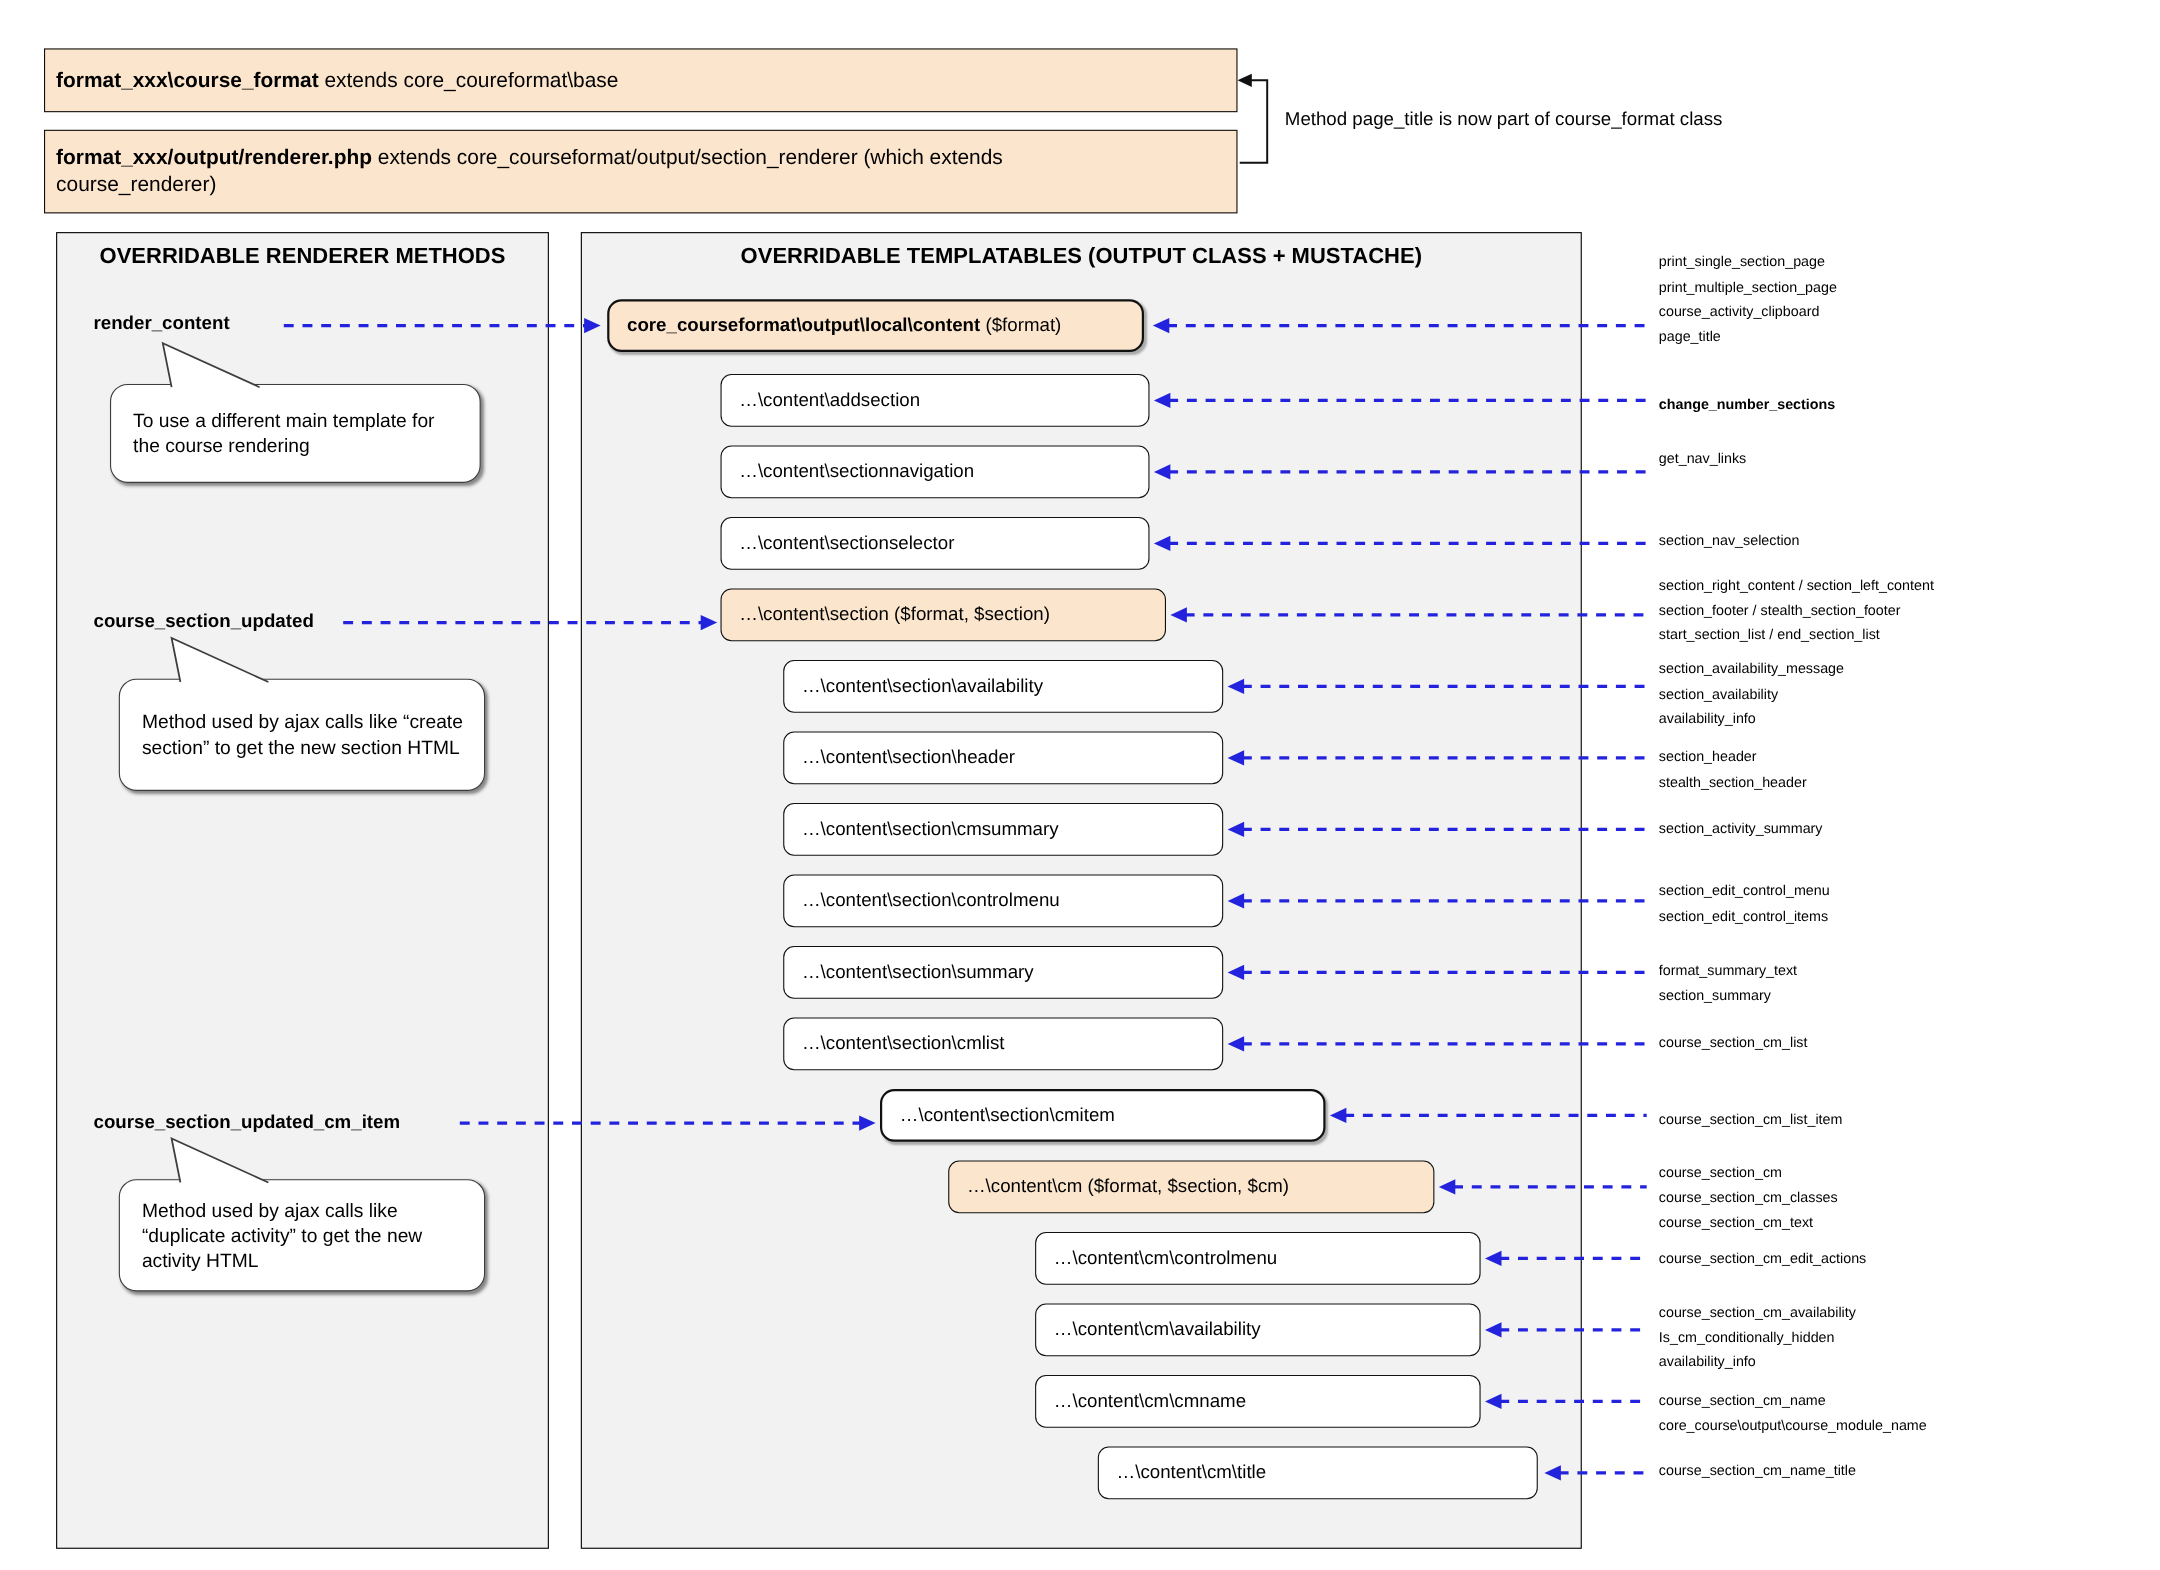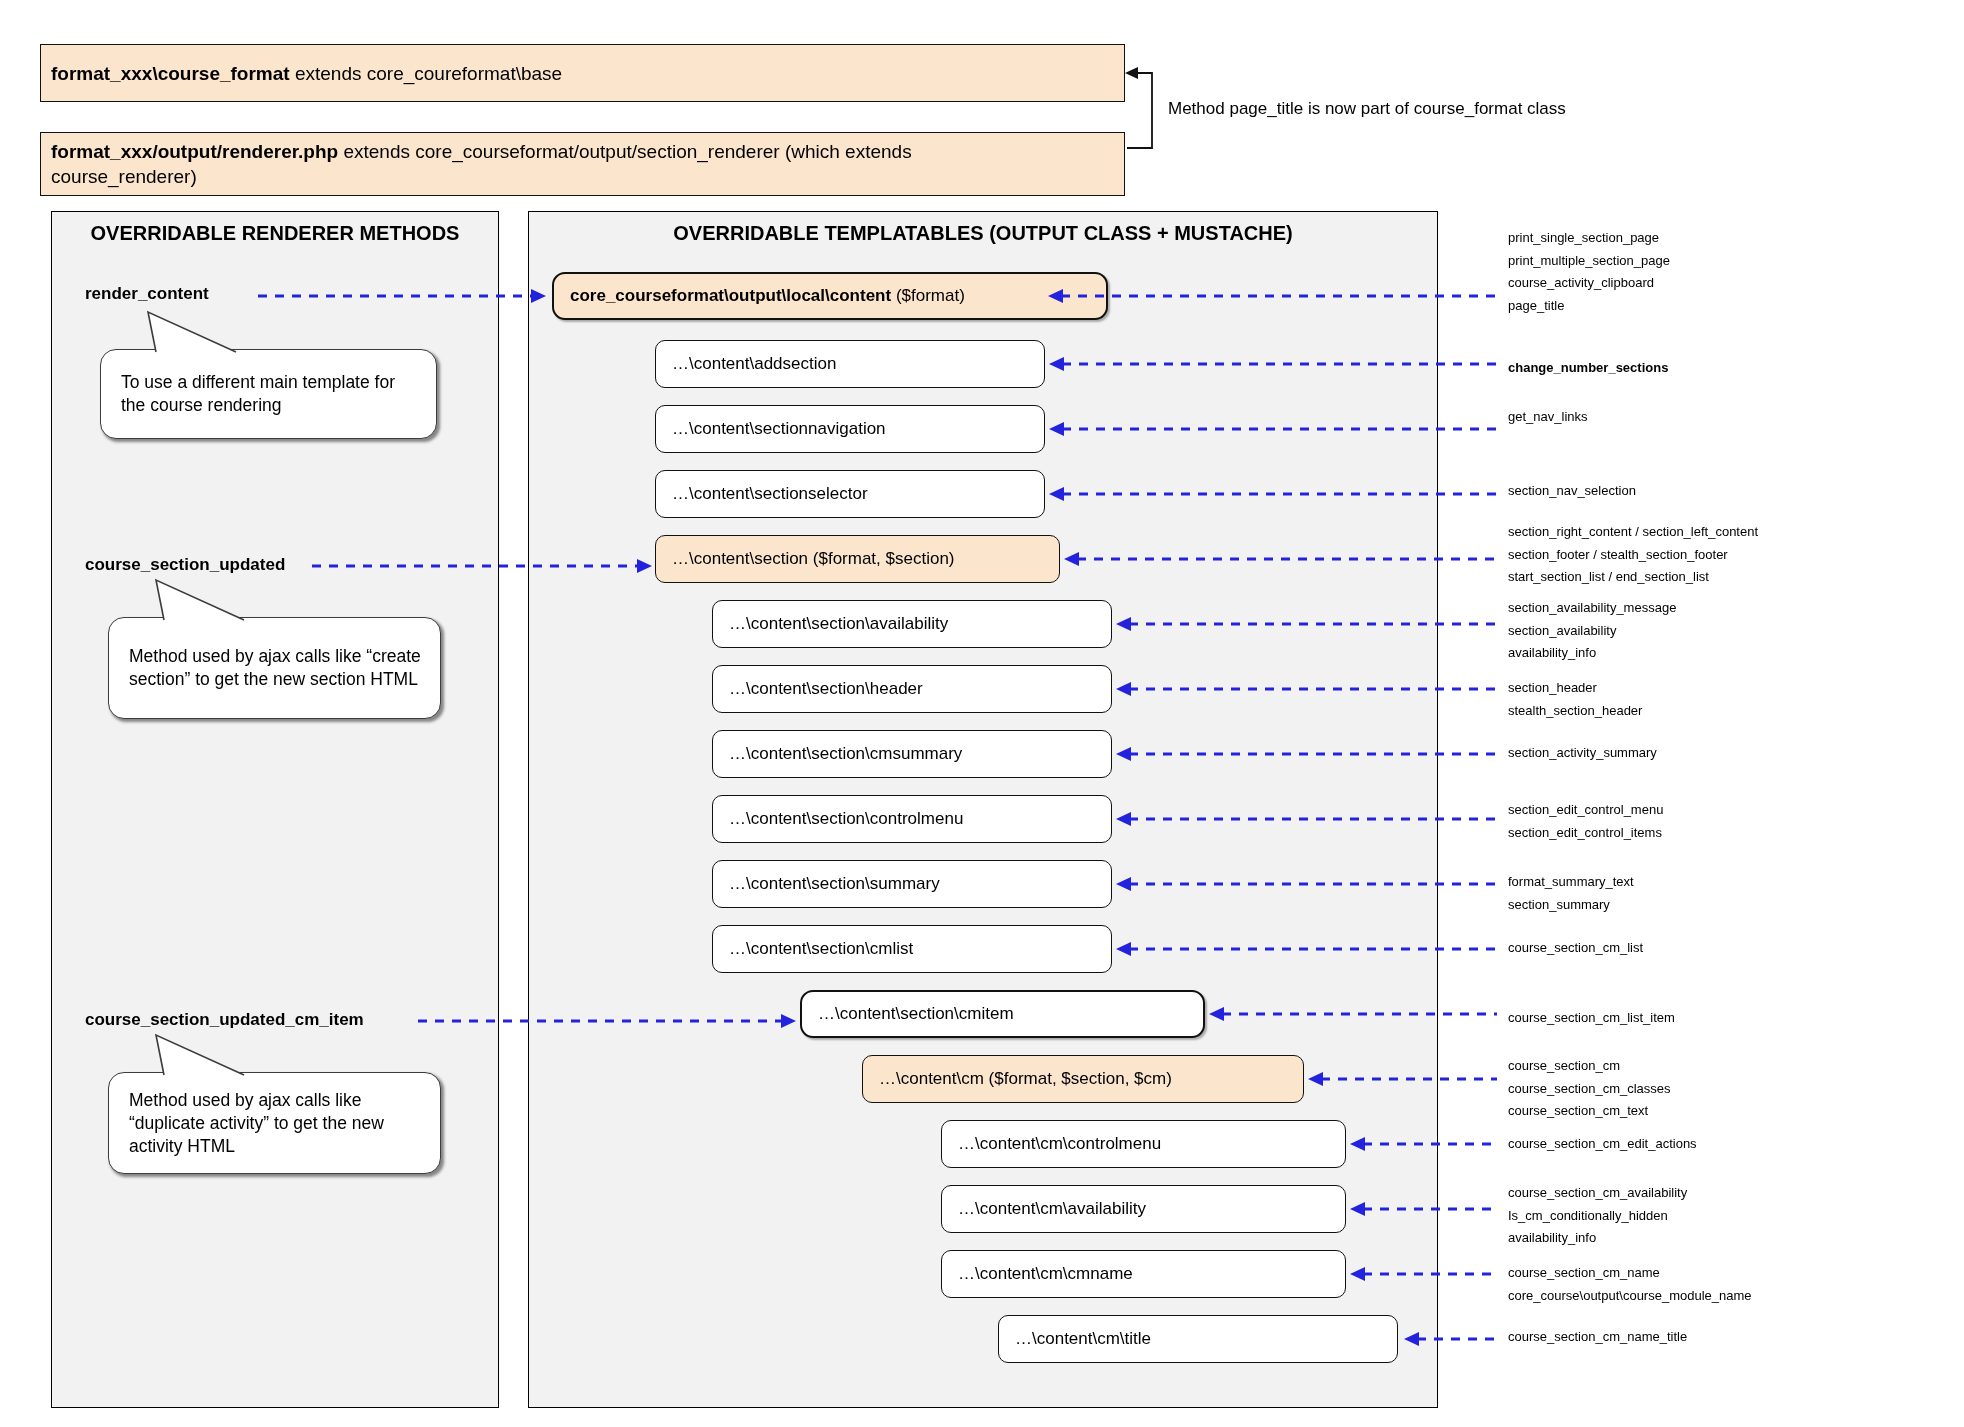--- a/index.html
+++ b/index.html
@@ -48,21 +48,21 @@
   svg.overlay{position:absolute;left:0;top:0;pointer-events:none;}
 </style>
 </head>
 <body>
 
 <div class="page">
 
   <div class="topbox" style="top:44px;height:58px;">
     <span><b>format_xxx\course_format</b><span> extends core_coureformat\base</span></span>
   </div>
-  <div class="topbox" style="top:118px;height:64px;padding-right:150px;margin-top:14px;">
+  <div class="topbox" style="top:118px;height:76px;padding-right:150px;">
     <span><b>format_xxx/output/renderer.php</b><span> extends core_courseformat/output/section_renderer (which extends course_renderer)</span></span>
   </div>
   <div class="note" style="left:1168px;top:99px;">Method page_title is now part of course_format class</div>
 
   <div class="panel" style="left:51px;width:448px;"></div>
   <div class="panel" style="left:528px;width:910px;"></div>
   <div class="panel-title" style="left:51px;width:448px;">OVERRIDABLE RENDERER METHODS</div>
   <div class="panel-title" style="left:528px;width:910px;">OVERRIDABLE TEMPLATABLES (OUTPUT CLASS + MUSTACHE)</div>
 
   <div class="mlabel" style="left:85px;top:284px;">render_content</div>
@@ -81,21 +81,21 @@
       </svg>
     <span>Method used by ajax calls like “create section” to get the new section HTML</span>
   </div>
   <div class="bubble" style="left:108px;top:1072px;width:333px;height:102px;">
     <svg class="tail">
         <path d="M20,42 L12,2 L100,42" fill="#ffffff" stroke="#3d3d3d" stroke-width="1.6"></path>
       </svg>
     <span>Method used by ajax calls like “duplicate activity” to get the new activity HTML</span>
   </div>
 
-  <div class="tbox orange thick" style="left:552px;top:272px;width:556px;">
+  <div class="tbox orange thick" style="left:552px;top:272px;width:488px;">
     <span><b>core_courseformat\output\local\content</b><span> ($format)</span></span>
   </div>
   <div class="tbox" style="left:655px;top:340px;width:390px;">
       <span>…\content\addsection</span>
     </div>
   <div class="tbox" style="left:655px;top:405px;width:390px;">
       <span>…\content\sectionnavigation</span>
     </div>
   <div class="tbox" style="left:655px;top:470px;width:390px;">
       <span>…\content\sectionselector</span>

